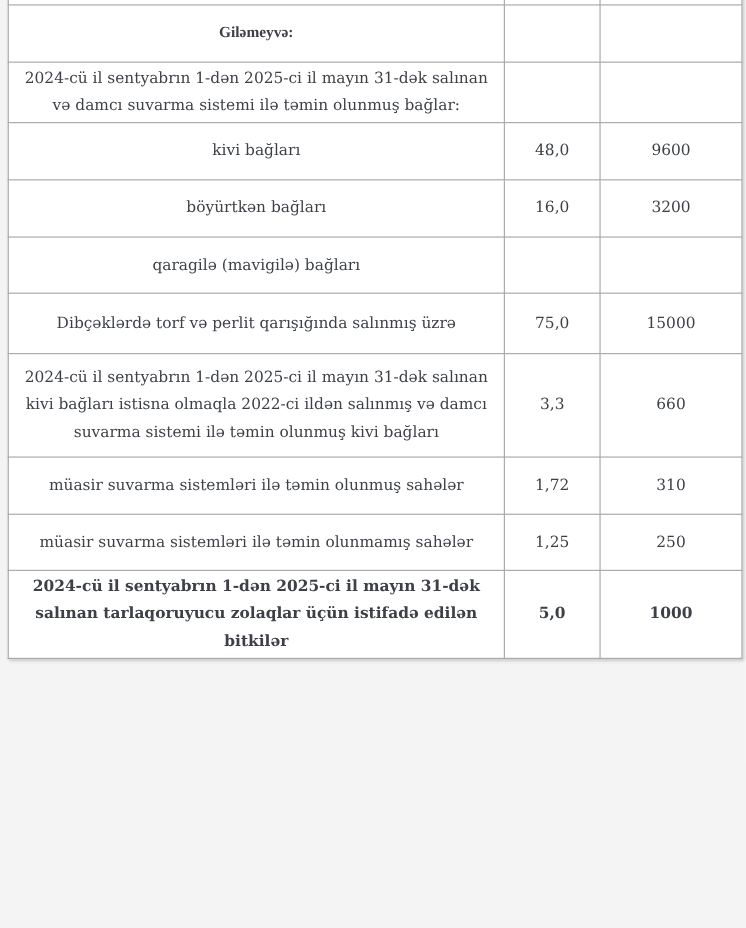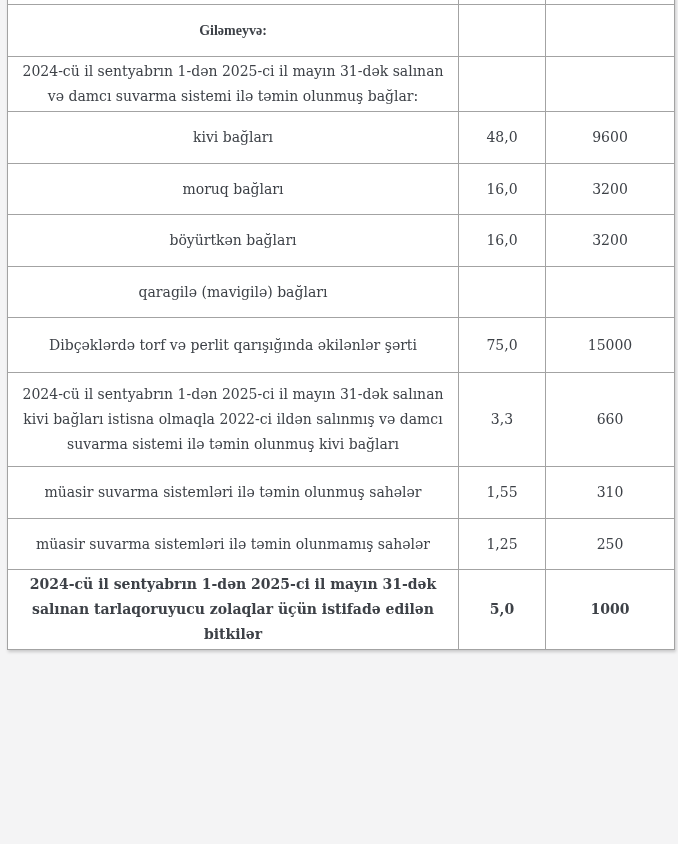--- a/index.html
+++ b/index.html
@@ -76,48 +76,43 @@
         <tr style="height: 53px; border-radius: 27px;">
           <td>2024-cü il sentyabrın 1-dən 2025-ci il mayın 31-dək salınan və damcı suvarma sistemi ilə təmin olunmuş bağlar:</td>
           <td></td>
           <td></td>
         </tr>
         <tr style="height: 52px;">
           <td>kivi bağları</td>
           <td>48,0</td>
           <td>9600</td>
         </tr>
-        <tr style="height: 51px;">
-          <td>moruq bağları</td>
-          <td>16,0</td>
-          <td>3200</td>
-        </tr>
         <tr style="height: 52px;">
           <td>böyürtkən bağları</td>
           <td>16,0</td>
           <td>3200</td>
         </tr>
         <tr style="height: 51px;">
           <td>qaragilə (mavigilə) bağları</td>
           <td></td>
           <td></td>
         </tr>
         <tr style="height: 55px;">
-          <td>Dibçəklərdə torf və perlit qarışığında  əkilənlər şərti</td>
+          <td>Dibçəklərdə torf və perlit qarışığında  salınmış üzrə</td>
           <td>75,0</td>
           <td>15000</td>
         </tr>
         <tr style="height: 94px;">
           <td>2024-cü il sentyabrın 1-dən 2025-ci il mayın 31-dək salınan kivi bağları istisna olmaqla 2022-ci ildən salınmış və damcı suvarma sistemi ilə təmin olunmuş kivi bağları</td>
           <td>3,3</td>
           <td>660</td>
         </tr>
         <tr style="height: 52px;">
           <td>müasir suvarma sistemləri ilə təmin olunmuş sahələr</td>
-          <td>1,55</td>
+          <td>1,72</td>
           <td>310</td>
         </tr>
         <tr style="height: 51px;">
           <td>müasir suvarma sistemləri ilə təmin olunmamış sahələr</td>
           <td>1,25</td>
           <td>250</td>
         </tr>
         <tr class="bold" style="height: 75px;">
           <td>2024-cü il sentyabrın 1-dən 2025-ci il mayın 31-dək salınan tarlaqoruyucu zolaqlar üçün istifadə edilən bitkilər</td>
           <td>5,0</td>

